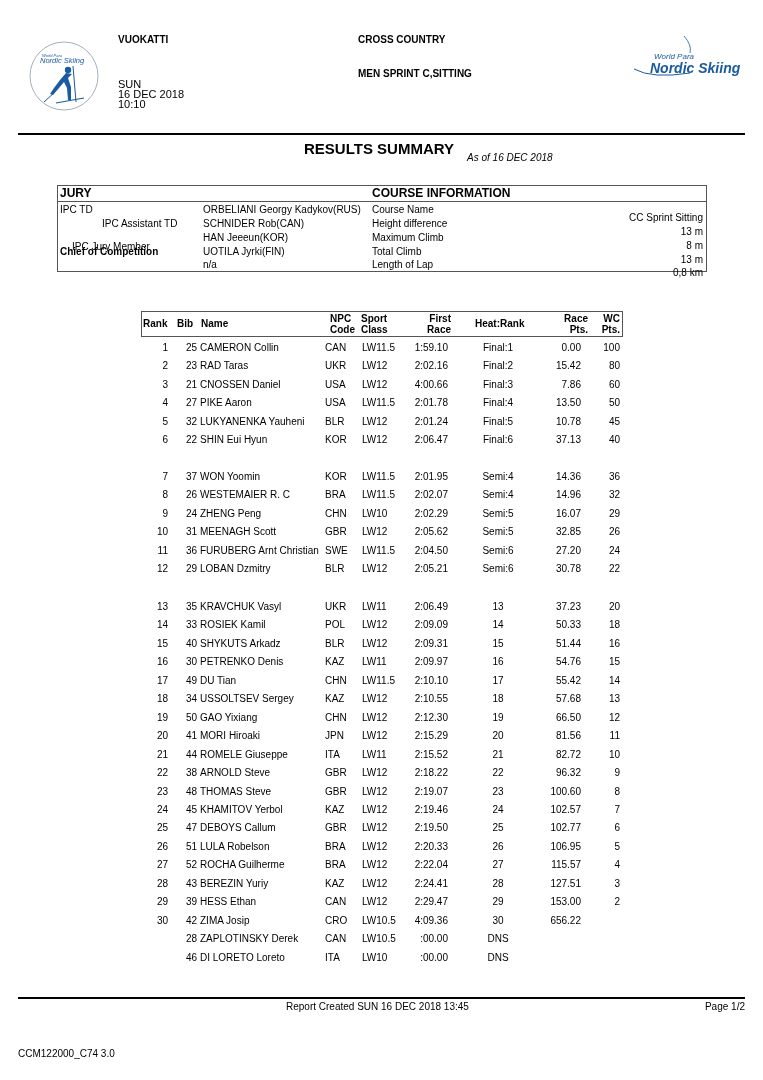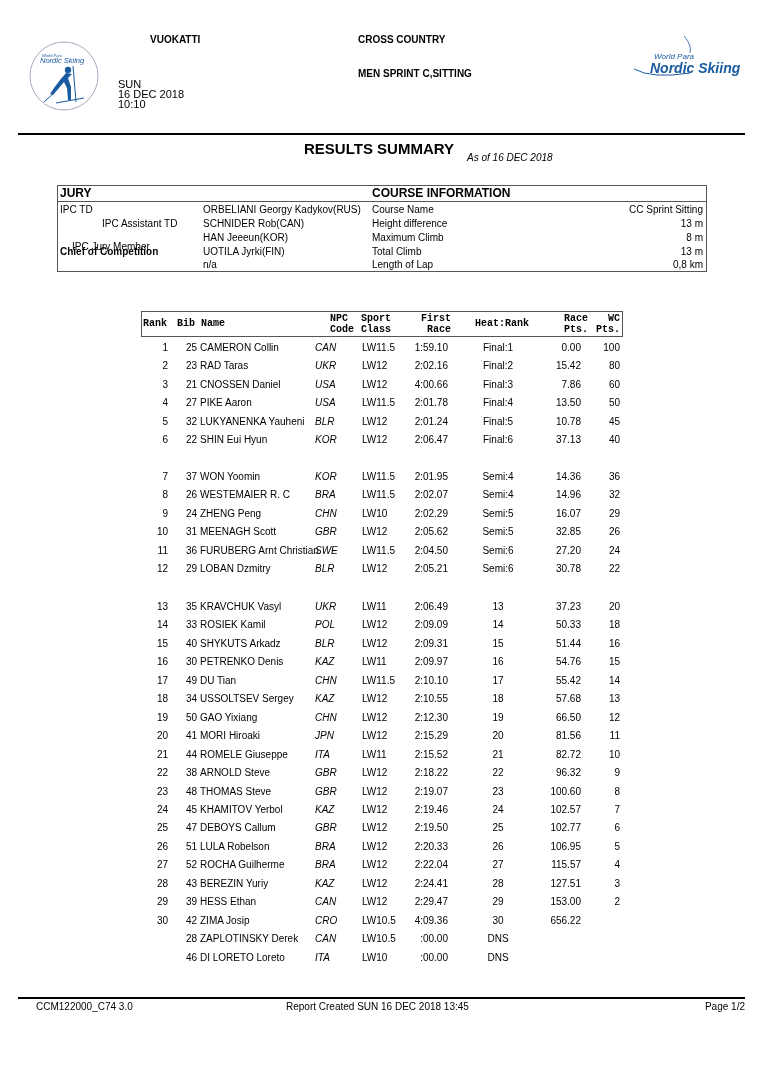--- a/index.html
+++ b/index.html
@@ -19,34 +19,33 @@
   .jury-box {
     left: 57px; top: 185px; width: 648px; height: 85px;
     border: 1px solid #555;
   }
   .jury-box .head { position: absolute; top: 0; font-size: 12px; font-weight: bold; }
   .jury-box .head-line { position: absolute; top: 15px; left: 0; right: 0; height: 1px; background: #555; }
   .jrow { position: absolute; font-size: 10px; height: 13px; line-height: 13px; }
   .jlabel { left: 2px; }
   .jname { left: 145px; }
   .clabel { left: 314px; }
-  .cval { right: 3px; text-align: right; }
+  .cval { right: 3px; text-align: right; margin-top: 8px; }
 
   .res-head {
     left: 141px; top: 311px; width: 480px; height: 24px;
     border: 1px solid #555;
-    font-family: Liberation Mono, monospace;
   }
   .th { position: absolute; font-size: 10px; font-weight: bold; line-height: 11px; }
   .row { position: absolute; left: 141px; width: 480px; height: 14px; font-size: 10px; line-height: 14px; }
   .c { position: absolute; top: 0; white-space: nowrap; }
   .c-rank { right: 453px; text-align: right; }
   .c-bib { left: 30px; width: 26px; text-align: right; }
   .c-name { left: 59px; }
-  .c-npc { left: 174px; font-style: italic; }
+  .c-npc { left: 184px; }
   .c-class { left: 221px; }
   .c-time { right: 173px; text-align: right; }
   .c-heat { left: 315px; width: 84px; text-align: center; }
   .c-race { right: 40px; text-align: left; }
   .c-wc { right: 1px; text-align: right; }
 
   .hr-bot { left: 18px; top: 997px; width: 727px; height: 2px; background: #000; }
   .foot { top: 1001px; font-size: 10px; }
 </style>
 </head>
@@ -57,21 +56,21 @@
     <circle cx="36" cy="36" r="34" fill="none" stroke="#8a9bb0" stroke-width="0.8"></circle>
     <text x="14" y="17" font-size="4" fill="#1a5aa0" font-family="Liberation Sans, sans-serif" font-style="italic">World Para</text>
     <text x="12" y="23" font-size="7.5" fill="#1a5aa0" font-family="Liberation Sans, sans-serif" font-style="italic">Nordic Skiing</text>
     <circle cx="40" cy="30" r="3.2" fill="#1a5aa0"></circle>
     <path d="M38 33 L32 40 L26 48 L22 54 L25 55 L31 48 L36 42 L39 48 L40 60 L43 60 L43 47 L40 38 L44 34 Z" fill="#1a5aa0"></path>
     <line x1="45" y1="26" x2="48" y2="62" stroke="#1a5aa0" stroke-width="1"></line>
     <line x1="28" y1="63" x2="56" y2="58" stroke="#1a5aa0" stroke-width="1.2"></line>
     <line x1="16" y1="62" x2="27" y2="52" stroke="#1a5aa0" stroke-width="1"></line>
   </svg>
 </div>
-<div class="abs hdr-bold" style="left:118px; top:34px;margin-left:32px;">VUOKATTI</div>
+<div class="abs hdr-bold" style="left:118px; top:34px;">VUOKATTI</div>
 <div class="abs hdr-date" style="left:118px; top:79px;">SUN</div>
 <div class="abs hdr-date" style="left:118px; top:89px;">16 DEC 2018</div>
 <div class="abs hdr-date" style="left:118px; top:99px;">10:10</div>
 <div class="abs hdr-bold" style="left:358px; top:34px;">CROSS COUNTRY</div>
 <div class="abs hdr-bold" style="left:358px; top:68px;">MEN SPRINT C,SITTING</div>
 <div class="abs logo-right">
   <svg width="118" height="46" viewBox="0 0 118 46">
     <path d="M52 3 Q60 12 58 20" fill="none" stroke="#1a5aa0" stroke-width="0.8"></path>
     <path d="M2 36 Q20 46 58 40" fill="none" stroke="#1a5aa0" stroke-width="1"></path>
     <text x="22" y="26" font-size="8" fill="#1a5aa0" font-style="italic" font-family="Liberation Sans, sans-serif">World Para</text>
@@ -480,15 +479,15 @@
       <span class="c c-npc">ITA</span>
       <span class="c c-class">LW10</span>
       <span class="c c-time">:00.00</span>
       <span class="c c-heat">DNS</span>
       <span class="c c-race"></span>
       <span class="c c-wc"></span>
     </div>
   </div>
 
 <div class="abs hr-bot"></div>
-<div class="abs foot" style="left:36px;">CCM122000_C74 3.0</div>
+<div class="abs foot" style="left:18px;margin-top:47px;">CCM122000_C74 3.0</div>
 <div class="abs foot" style="left:286px;">Report Created  SUN 16 DEC 2018 13:45</div>
 <div class="abs foot" style="right:18px;">Page 1/2</div>
 
 </body></html>

